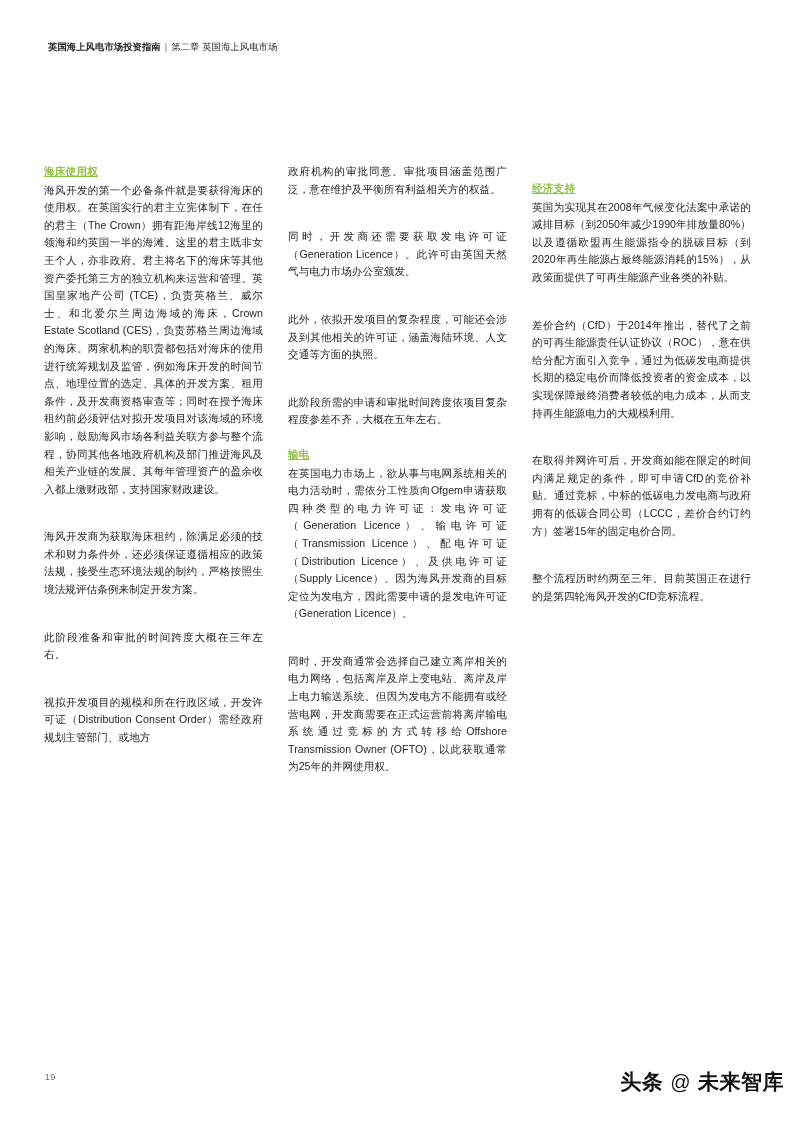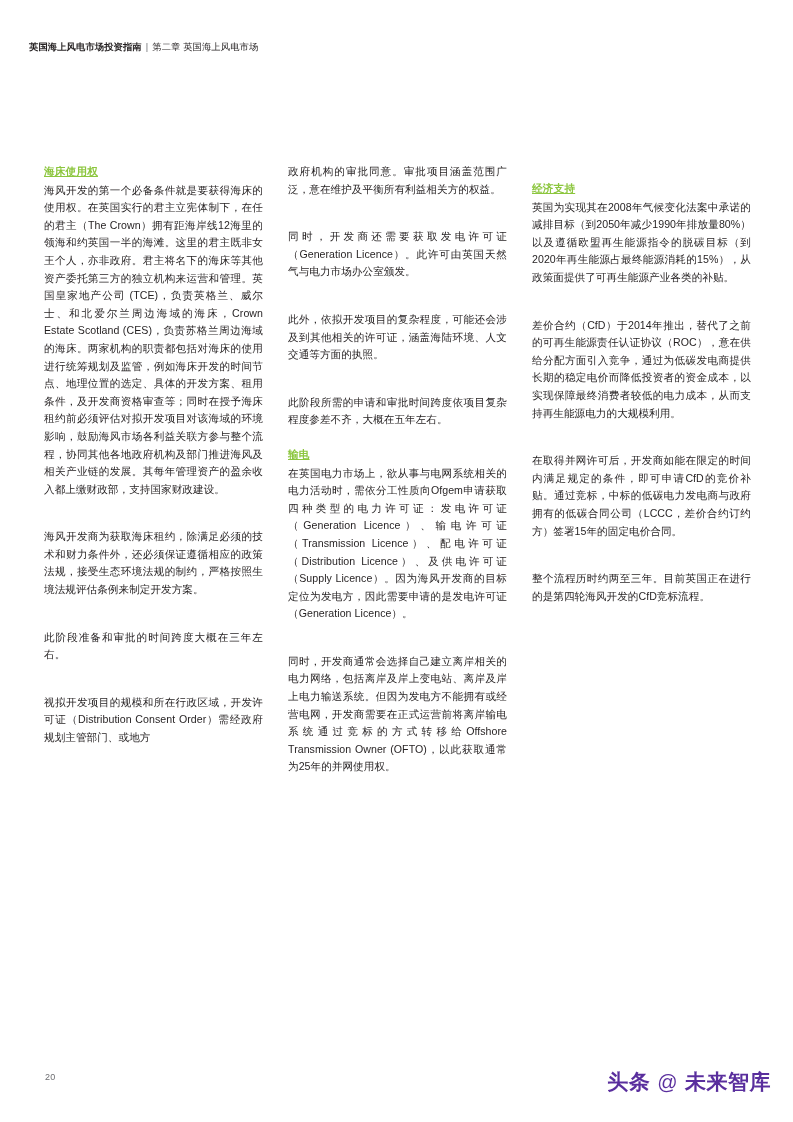--- a/index.html
+++ b/index.html
@@ -19,21 +19,21 @@
   .page {
     position: absolute;
     inset: 0;
     width: 793px;
     height: 1122px;
   }
 
   
   .running-head {
     position: absolute;
-    left: 29px;
+    left: 48px;
     top: 41px;
     font-size: 9.3px;
     line-height: 13px;
     letter-spacing: 0.1px;
     white-space: nowrap;
     color: #231f20;
     text-align: right;
   }
   .running-head .rh-title {
     font-weight: 700;
@@ -96,28 +96,28 @@
     left: 45px;
     top: 1071px;
     font-size: 9px;
     line-height: 12px;
     color: #6d6e71;
     letter-spacing: 0.3px;
   }
 
   .watermark {
     position: absolute;
-    right: 22px;
+    right: 9px;
     top: 1068px;
     display: flex;
     align-items: center;
     gap: 7px;
     font-size: 21px;
     font-weight: 700;
-    color: #4c1d95;
+    color: #000000;
     letter-spacing: 0.5px;
     opacity: 0.92;
   }
   .watermark .wm-at {
     font-weight: 400;
     font-size: 20px;
     position: relative;
     top: 0.5px;
   }
 </style>
@@ -149,21 +149,21 @@
       </div>
     <div class="col">
         <h2 class="heading spaced">经济支持</h2>
         <p class="para">英国为实现其在2008年气候变化法案中承诺的减排目标（到2050年减少1990年排放量80%）以及遵循欧盟再生能源指令的脱碳目标（到2020年再生能源占最终能源消耗的15%），从政策面提供了可再生能源产业各类的补贴。</p>
         <p class="para">差价合约（CfD）于2014年推出，替代了之前的可再生能源责任认证协议（ROC），意在供给分配方面引入竞争，通过为低碳发电商提供长期的稳定电价而降低投资者的资金成本，以实现保障最终消费者较低的电力成本，从而支持再生能源电力的大规模利用。</p>
         <p class="para">在取得并网许可后，开发商如能在限定的时间内满足规定的条件，即可申请CfD的竞价补贴。通过竞标，中标的低碳电力发电商与政府拥有的低碳合同公司（LCCC，差价合约订约方）签署15年的固定电价合同。</p>
         <p class="para">整个流程历时约两至三年。目前英国正在进行的是第四轮海风开发的CfD竞标流程。</p>
       </div>
   </div>
 
-  <div class="folio">20</div>
+  <div class="folio">19</div>
 
   <div class="watermark">
     <span>头条</span>
     <span class="wm-at">@</span>
     <span>未来智库</span>
   </div>
 
 </div>
 
 </body></html>

